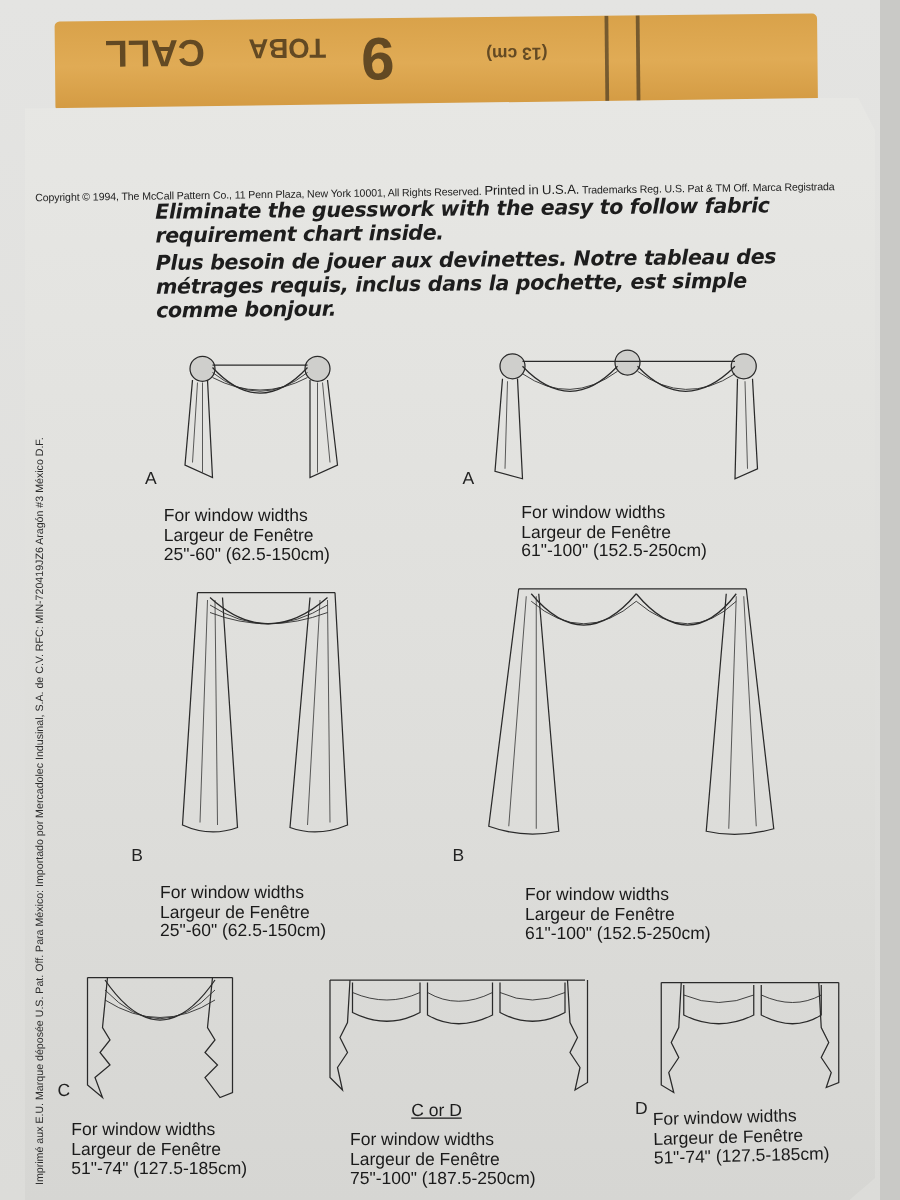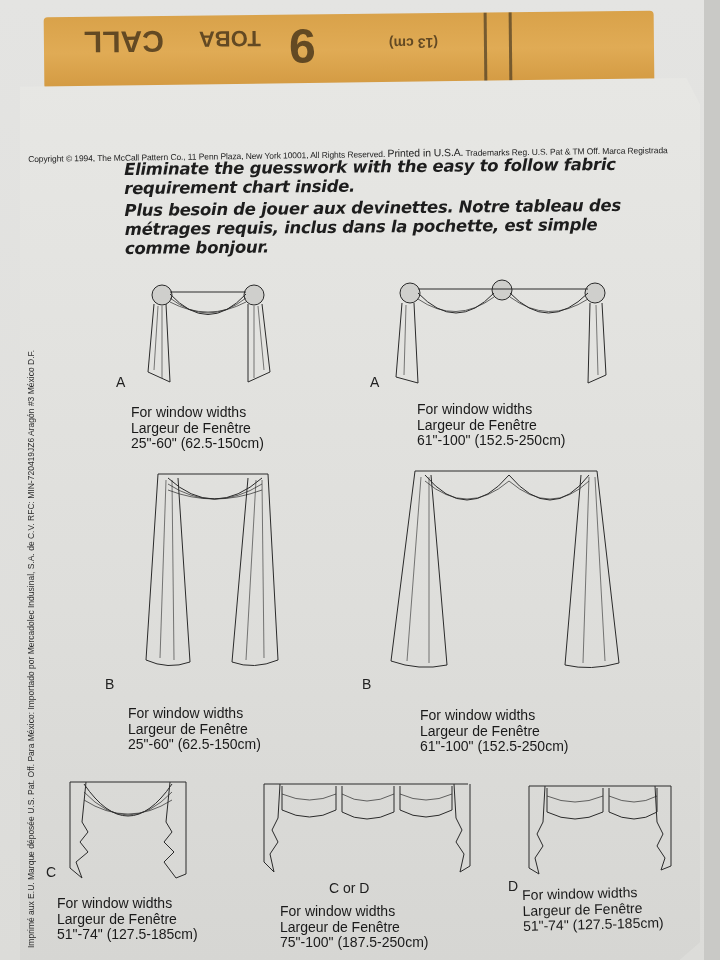--- a/index.html
+++ b/index.html
@@ -50,21 +50,21 @@
     position: absolute; left: 26px; top: 948px; font-size: 8.5px; white-space: nowrap;
     transform: rotate(-90deg); transform-origin: left top; color: #2c2c2c;
   }
   .view { position: absolute; }
   .view svg { display: block; }
   .letter { position: absolute; font-size: 14px; color: #222; }
   .caption {
     position: absolute; font-size: 14px; line-height: 15.5px; white-space: nowrap; color: #1a1a1a;
   }
   .caption div { margin: 0; }
-  .cord-label { position: absolute; font-size: 14px; white-space: nowrap; }
+  .cord-label { position: absolute; font-size: 14px; white-space: nowrap; text-decoration: underline; }
 </style>
 </head>
 <body>
 
 <div class="envelope"></div>
 <div class="envelope-right"></div>
 
 <div class="tissue">
   <span class="tissue-text" style="left:40px;top:8px;font-size:30px;">CALL</span>
   <span class="tissue-text" style="left:155px;top:10px;font-size:22px;">TOBA</span>

